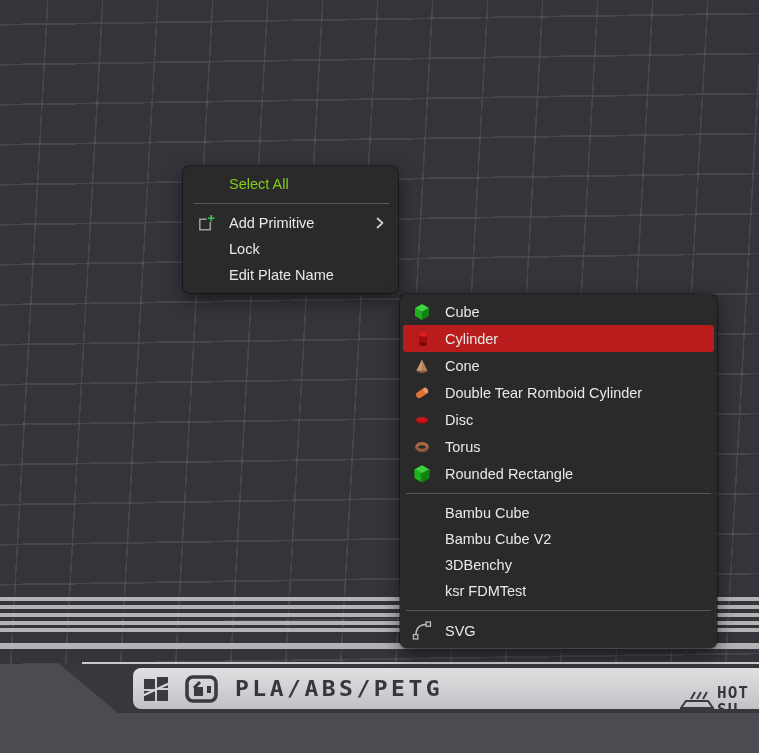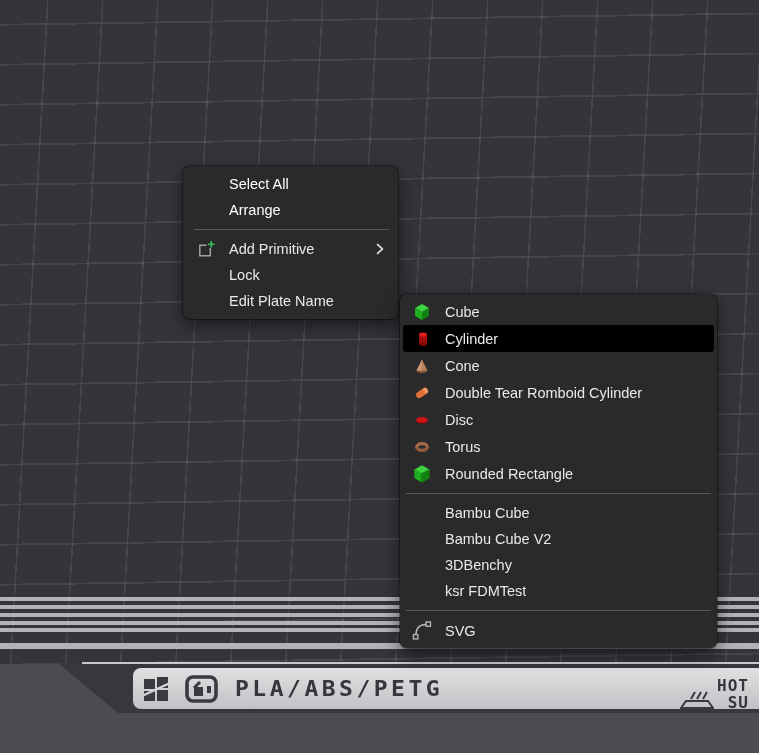--- a/index.html
+++ b/index.html
@@ -56,41 +56,41 @@
     font-family:"DejaVu Sans Mono", monospace; font-weight:bold;
     font-size:23px; letter-spacing:3.5px; color:#36363b;
     transform:scaleY(0.92); white-space:nowrap;
   }
   .hot { position:absolute; left:547px; top:1px; display:flex; align-items:flex-start; }
   .hot .hot-ico { margin-top:20px; margin-right:3px; flex:0 0 auto; }
   .hot-text {
     display:flex; flex-direction:column;
     font-family:"DejaVu Sans Mono", monospace; font-weight:bold;
     font-size:16px; line-height:17px; letter-spacing:1px; color:#36363b;
-    margin-top:8px; white-space:nowrap;text-align:right;
+    margin-top:15px; white-space:nowrap;
   }
 
   
   .menu {
     position:absolute; background:#2a2a2b; border-radius:7px;
     padding:5px 0; box-shadow:0 6px 18px rgba(0,0,0,0.55), 0 0 0 1px rgba(0,0,0,0.35);
     color:#e9e9e9; font-size:14.5px;
   }
   .context-menu { left:183px; top:166px; width:215px; z-index:20; }
   .submenu { left:400px; top:294px; width:317px; z-index:21; padding:4px 0; }
 
   .menu-row {
     position:relative; display:flex; align-items:center;
     height:26px; padding:0 14px 0 46px; white-space:nowrap; cursor:default;
   }
   .submenu .menu-row { height:27px; padding-left:45px; }
   .submenu .menu-row.file-row { height:26px; }
-  .menu-row.disabled { color:#ffffff; }
+  .menu-row.disabled { color:#84cc16; }
   .menu-row.highlighted {
-    background:#000000; border-radius:3px;
+    background:#b91c1c; border-radius:3px;
     margin:0 3px; padding-left:42px; padding-right:11px;
   }
   .menu-row.highlighted .mi-icon { left:10px; }
   .mi-icon {
     position:absolute; left:12px; top:50%; transform:translateY(-50%);
     width:20px; height:20px; display:inline-flex; align-items:center; justify-content:center;
   }
   .context-menu .mi-icon { left:13px; }
   .mi-label { flex:0 1 auto; overflow:hidden; }
   .mi-chevron { margin-left:auto; display:inline-flex; }
@@ -143,23 +143,20 @@
         <span>SU</span>
       </div>
     </div>
   </div>
 
   <div class="menu context-menu">
     <div class="menu-items">
         <div class="menu-row disabled">
           <span class="mi-label">Select All</span>
         </div>
-        <div class="menu-row disabled">
-          <span class="mi-label">Arrange</span>
-        </div>
         <div class="menu-sep"></div>
         <div class="menu-row">
           <span class="mi-icon">
             <svg width="21" height="21" viewBox="0 0 21 21">
               <path d="M15,9 V17 H4 V6 H11" fill="none" stroke="#a0a0a0" stroke-width="1.6"></path>
               <path d="M16,1.5 V8.5 M12.5,5 H19.5" stroke="#35c058" stroke-width="1.8" fill="none"></path>
             </svg>
           </span>
           <span class="mi-label">Add Primitive</span>
           <span class="mi-chevron">

